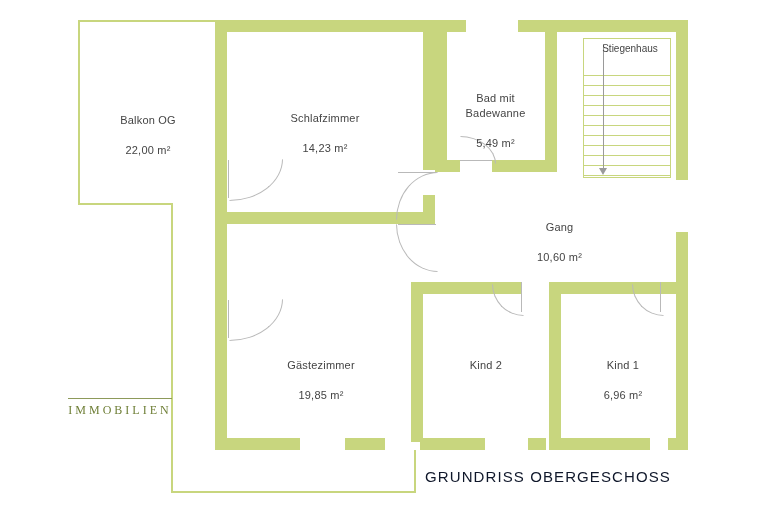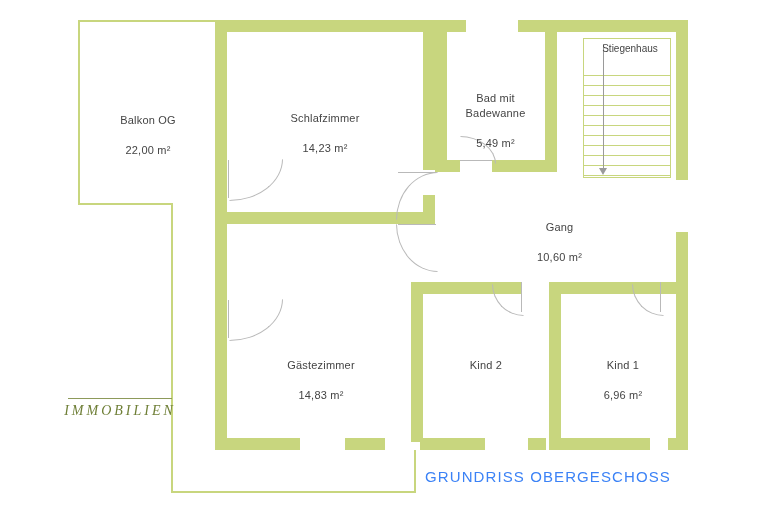--- a/index.html
+++ b/index.html
@@ -81,21 +81,21 @@
     font-size: 10px;
     color: #444444;
     text-align: center;
     width: 120px;
   }
 
   
   .caption {
     position: absolute;
     font-size: 15px;
-    color: #3b82f6;
+    color: #0f172a;
     letter-spacing: 1.1px;
   }
 
   
   .logo {
     position: absolute;
     text-align: center;
     color: #7b8a3f;
   }
   .logo-mark {
@@ -106,24 +106,23 @@
     color: #6f7f37;
   }
   .logo-rule {
     width: 104px;
     height: 1px;
     background: #8d9a5a;
     margin: 6px auto 4px auto;
   }
   .logo-sub {
     font-family: "Liberation Serif", serif;
-    font-size: 14px;
+    font-size: 12px;
     letter-spacing: 3px;
     color: #6f7f37;
-    font-style: italic;
   }
 </style>
 </head>
 <body>
 
 <div id="page">
 
   <div class="wall" style="left:215px; top:20px;  width:246px; height:12px;"></div>
   <div class="wall" style="left:461px; top:20px;  width:5px;   height:12px;"></div>
   <div class="wall" style="left:518px; top:20px;  width:170px; height:12px;"></div>
@@ -221,21 +220,21 @@
     <span class="area">5,49 m²</span>
   </div>
 
   <div class="room-label" style="left:492px; top:205px; width:135px;">
     <span class="name">Gang</span>
     <span class="area">10,60 m²</span>
   </div>
 
   <div class="room-label" style="left:236px; top:343px; width:170px;">
     <span class="name">Gästezimmer</span>
-    <span class="area">14,83 m²</span>
+    <span class="area">19,85 m²</span>
   </div>
 
   <div class="room-label" style="left:430px; top:343px; width:112px;">
     <span class="name">Kind 2</span>
   </div>
 
   <div class="room-label" style="left:567px; top:343px; width:112px;">
     <span class="name">Kind 1</span>
     <span class="area">6,96 m²</span>
   </div>

